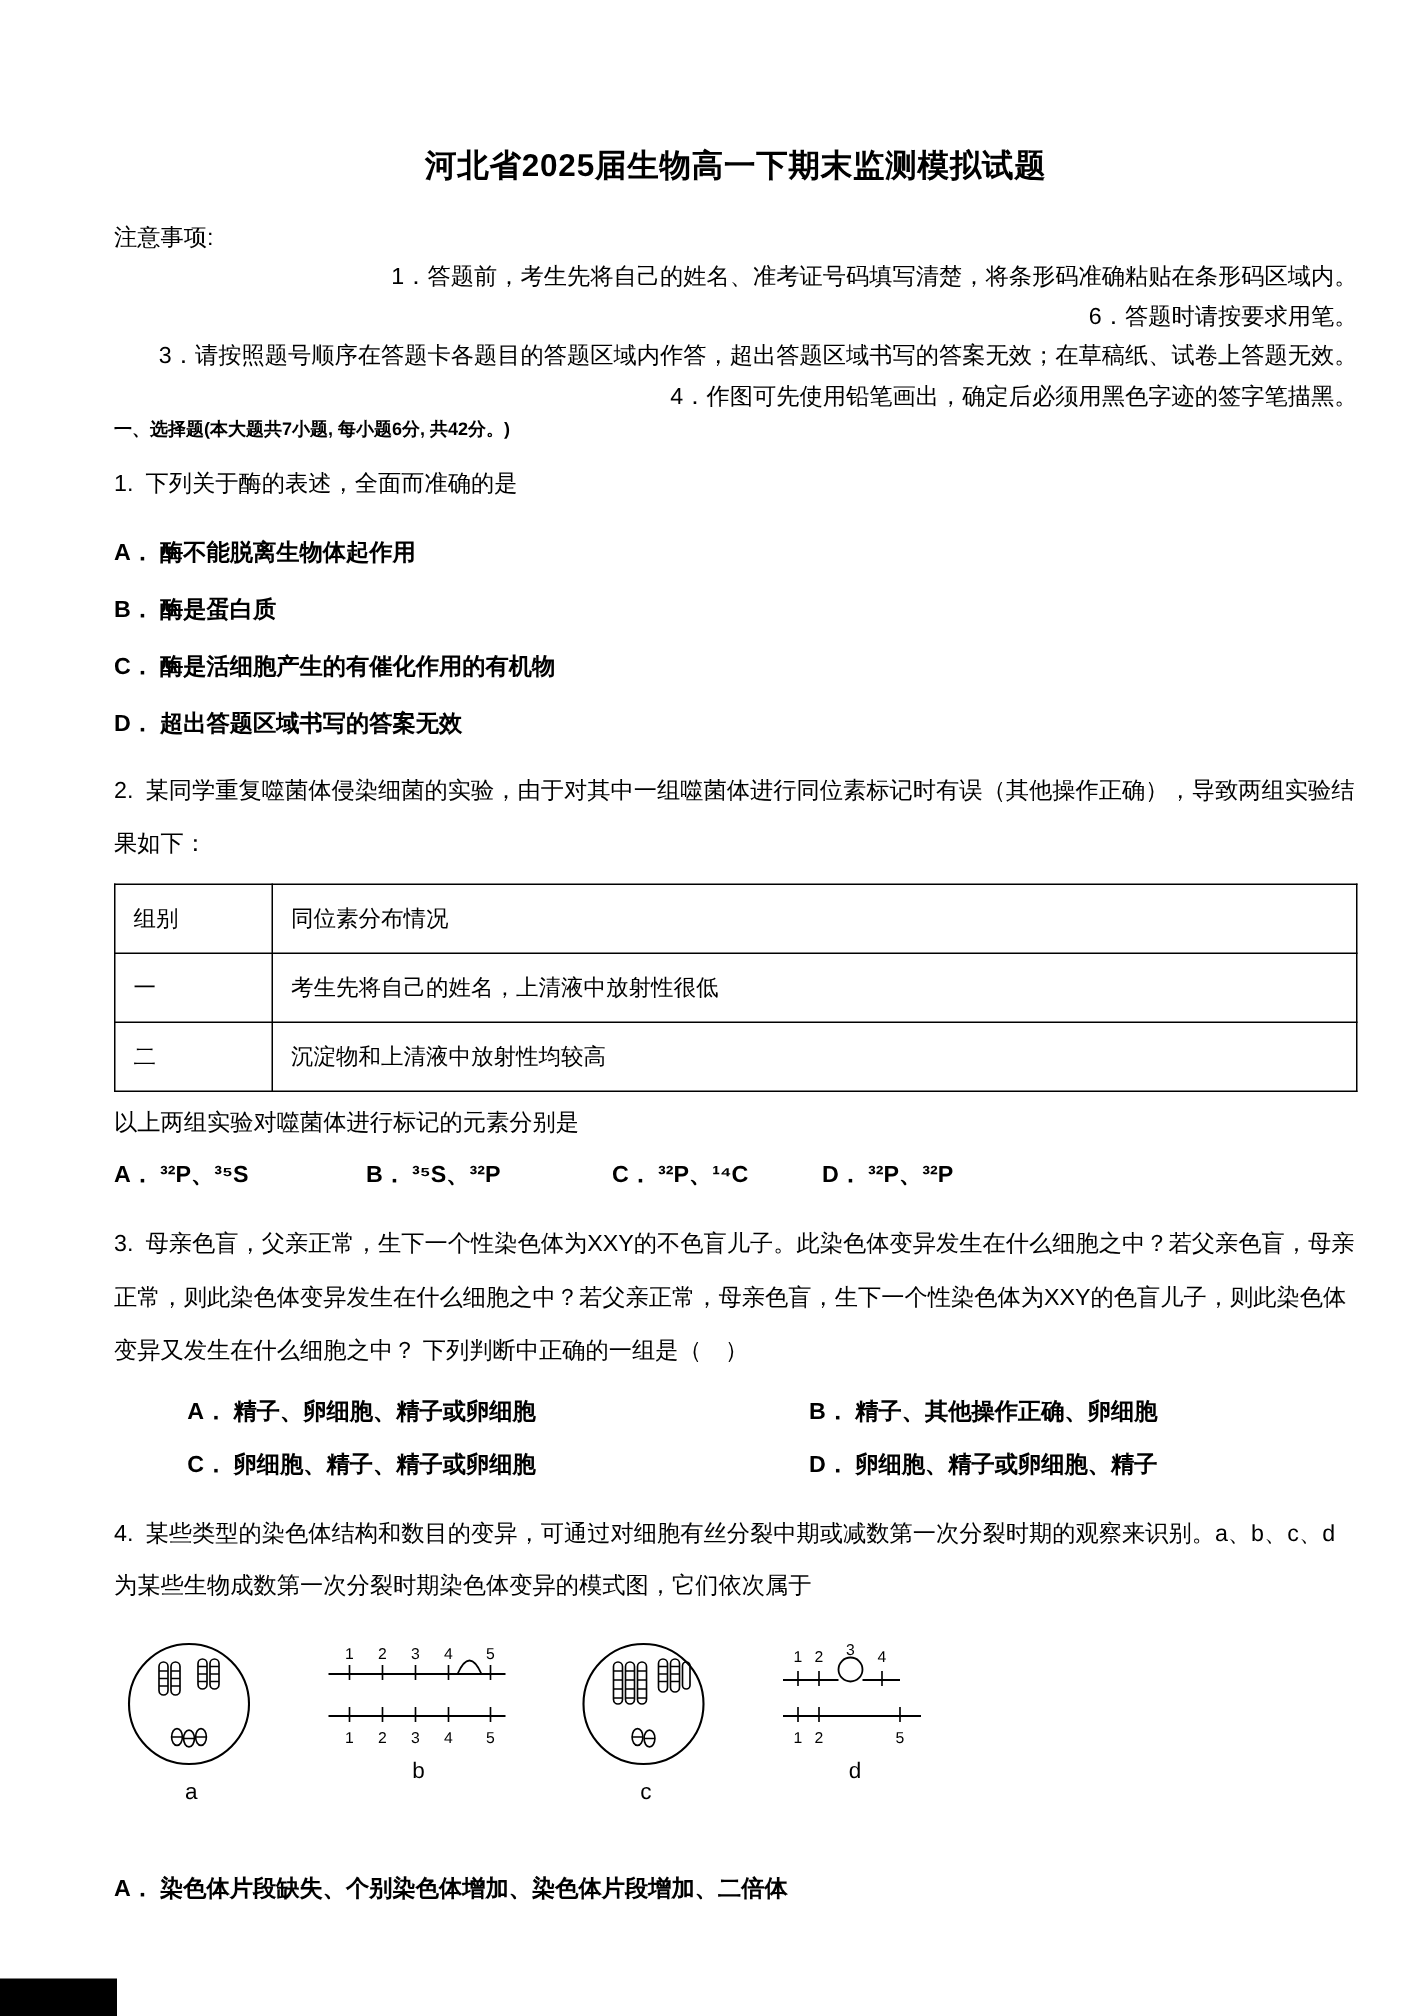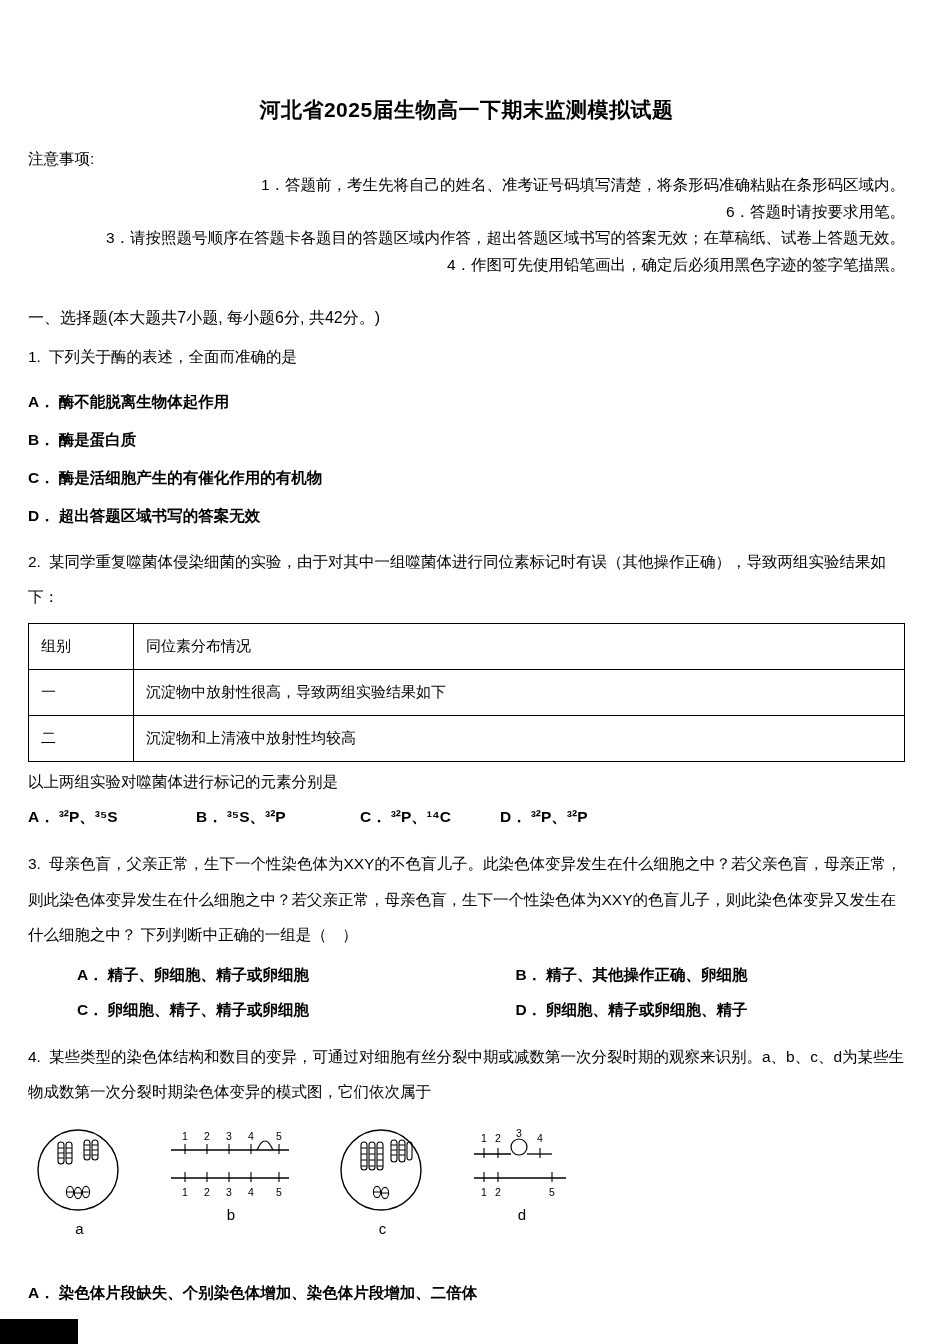--- a/index.html
+++ b/index.html
@@ -5,37 +5,37 @@
   * { box-sizing: border-box; }
   html, body { margin: 0; padding: 0; }
   body {
     width: 950px; height: 1344px;
     background: #ffffff;
     color: #000;
     font-family: "Liberation Sans", "DejaVu Sans", sans-serif;
     position: relative;
     overflow: hidden;
   }
-  .page { padding: 96px 45px 0 28px; }
+  .page { padding: 96px 45px 0 76px; }
 
   .title {
     text-align: center;
     font-size: 21px;
     font-weight: 700;
     margin: 0 0 22px 0;
     letter-spacing: 0.5px;
   }
 
   .notice-heading { font-size: 15.5px; line-height: 26px; }
   .notice-item { font-size: 15.5px; line-height: 26.5px; text-align: right; }
 
   .section-heading {
-    font-size: 16px;
-    margin-top: 30px;
+    font-size: 12px;
     margin-bottom: 10px;
+    font-weight: bold;
   }
 
   .question { margin-top: 6px; }
   .q-stem {
     font-size: 15.5px;
     line-height: 2.3;
   }
   .q-num { margin-right: 8px; }
 
   .opt-line {
@@ -131,21 +131,21 @@
       <span class="q-num">2.</span><span>某同学重复噬菌体侵染细菌的实验，由于对其中一组噬菌体进行同位素标记时有误（其他操作正确），导致两组实验结果如下：</span>
     </div>
     <table class="q2-table">
       <tbody>
           <tr>
         <td class="col1">组别</td>
         <td>同位素分布情况</td>
       </tr>
       <tr>
         <td class="col1">一</td>
-        <td>沉淀物中放射性很高，导致两组实验结果如下</td>
+        <td>考生先将自己的姓名，上清液中放射性很低</td>
       </tr>
       <tr>
         <td class="col1">二</td>
         <td>沉淀物和上清液中放射性均较高</td>
       </tr>
     </tbody>
       </table>
     <div class="after-table">以上两组实验对噬菌体进行标记的元素分别是</div>
     <div class="opt-row">
       <span class="opt-inline w1"><span class="opt-label">A．</span><span>³²P、³⁵S</span></span>

